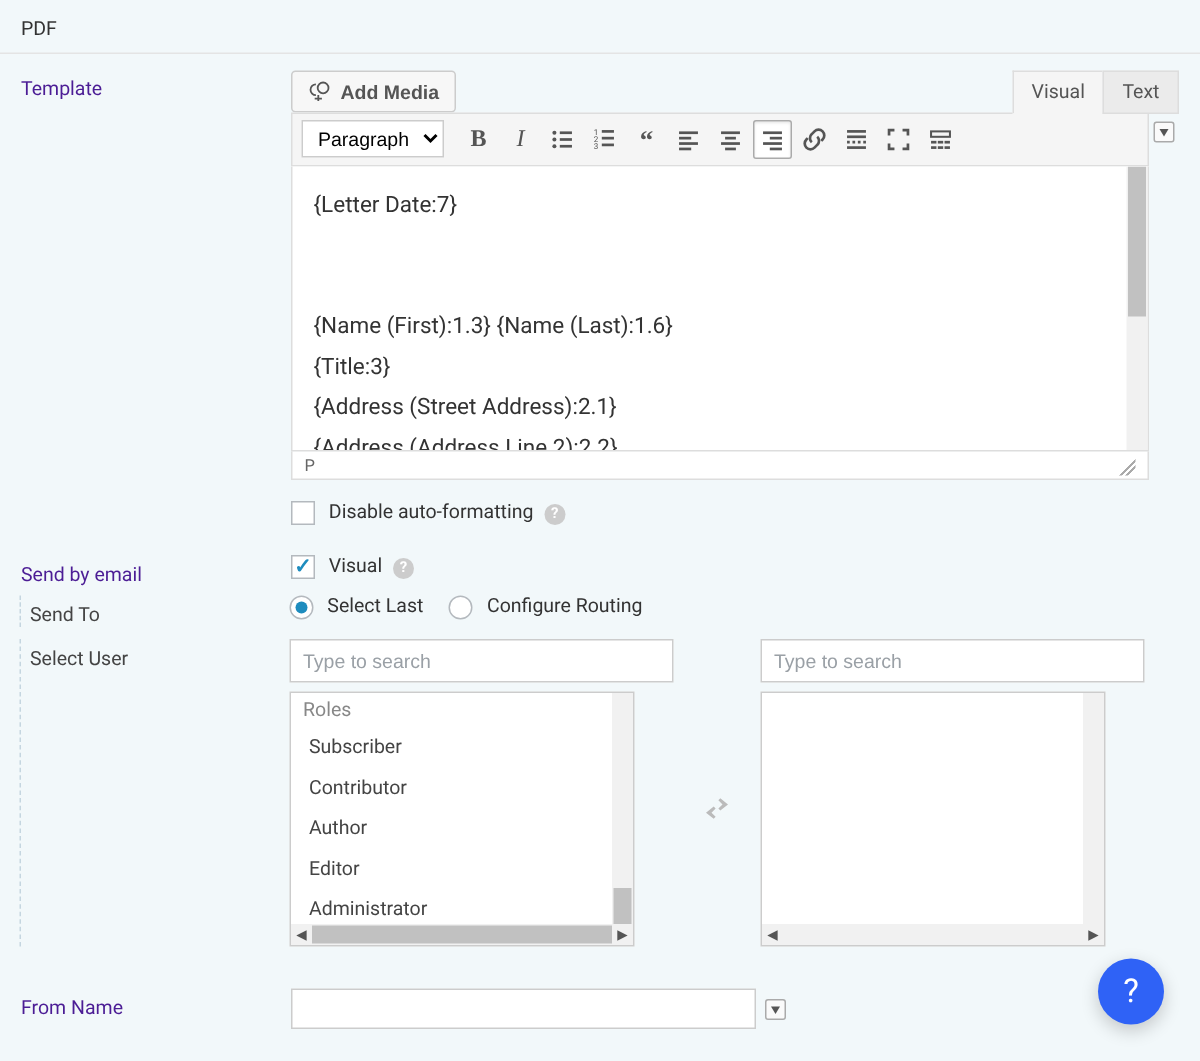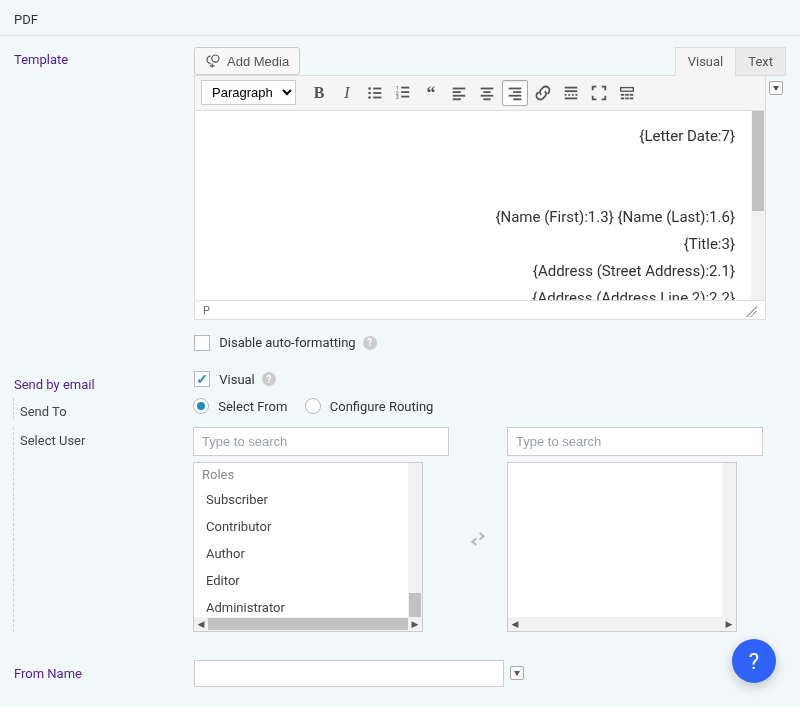--- a/index.html
+++ b/index.html
@@ -40,20 +40,21 @@
     display: inline-flex;
     align-items: center;
     gap: 6px;
     background: #f7f7f7;
     border: 1px solid #ccc;
     border-radius: 3px;
     padding: 5px 10px;
     font-size: 13px;
     color: #555;
     cursor: pointer;
+    font-weight: bold;
   }
   .add-media-btn svg { width: 16px; height: 16px; }
 
   .tab-row { 
     display: flex; 
     justify-content: flex-end; 
     position: relative;
     top: 1px;
   }
   .tab {
@@ -143,21 +144,21 @@
     background: #fff;
     height: 190px;
     overflow: hidden;
   }
   .editor-content {
     position: absolute;
     inset: 0 16px 0 0;
     padding: 12px 14px;
     font-size: 15px;
     color: #333;
-    text-align: right;
+    text-align: left;
     line-height: 1.8;
     overflow: hidden;
   }
   .editor-scrollbar {
     position: absolute;
     right: 0; top: 0; bottom: 0;
     width: 14px;
     background: #f1f1f1;
   }
   .editor-scrollbar .thumb {
@@ -480,21 +481,21 @@
       <span class="help-icn">?</span>
     </label>
   </div>
 </div>
 
 <div class="row" style="padding-top:4px;padding-bottom:4px;">
   <div class="label-col sub">Send To</div>
   <div class="field-col radio-row">
     <label>
       <span class="rdo checked"></span>
-      <span class="inline-label">Select From</span>
+      <span class="inline-label">Select Last</span>
     </label>
     <label>
       <span class="rdo"></span>
       <span class="inline-label">Configure Routing</span>
     </label>
   </div>
 </div>
 
 <div class="row" style="padding-top:4px;">
   <div class="label-col sub">Select User</div>

